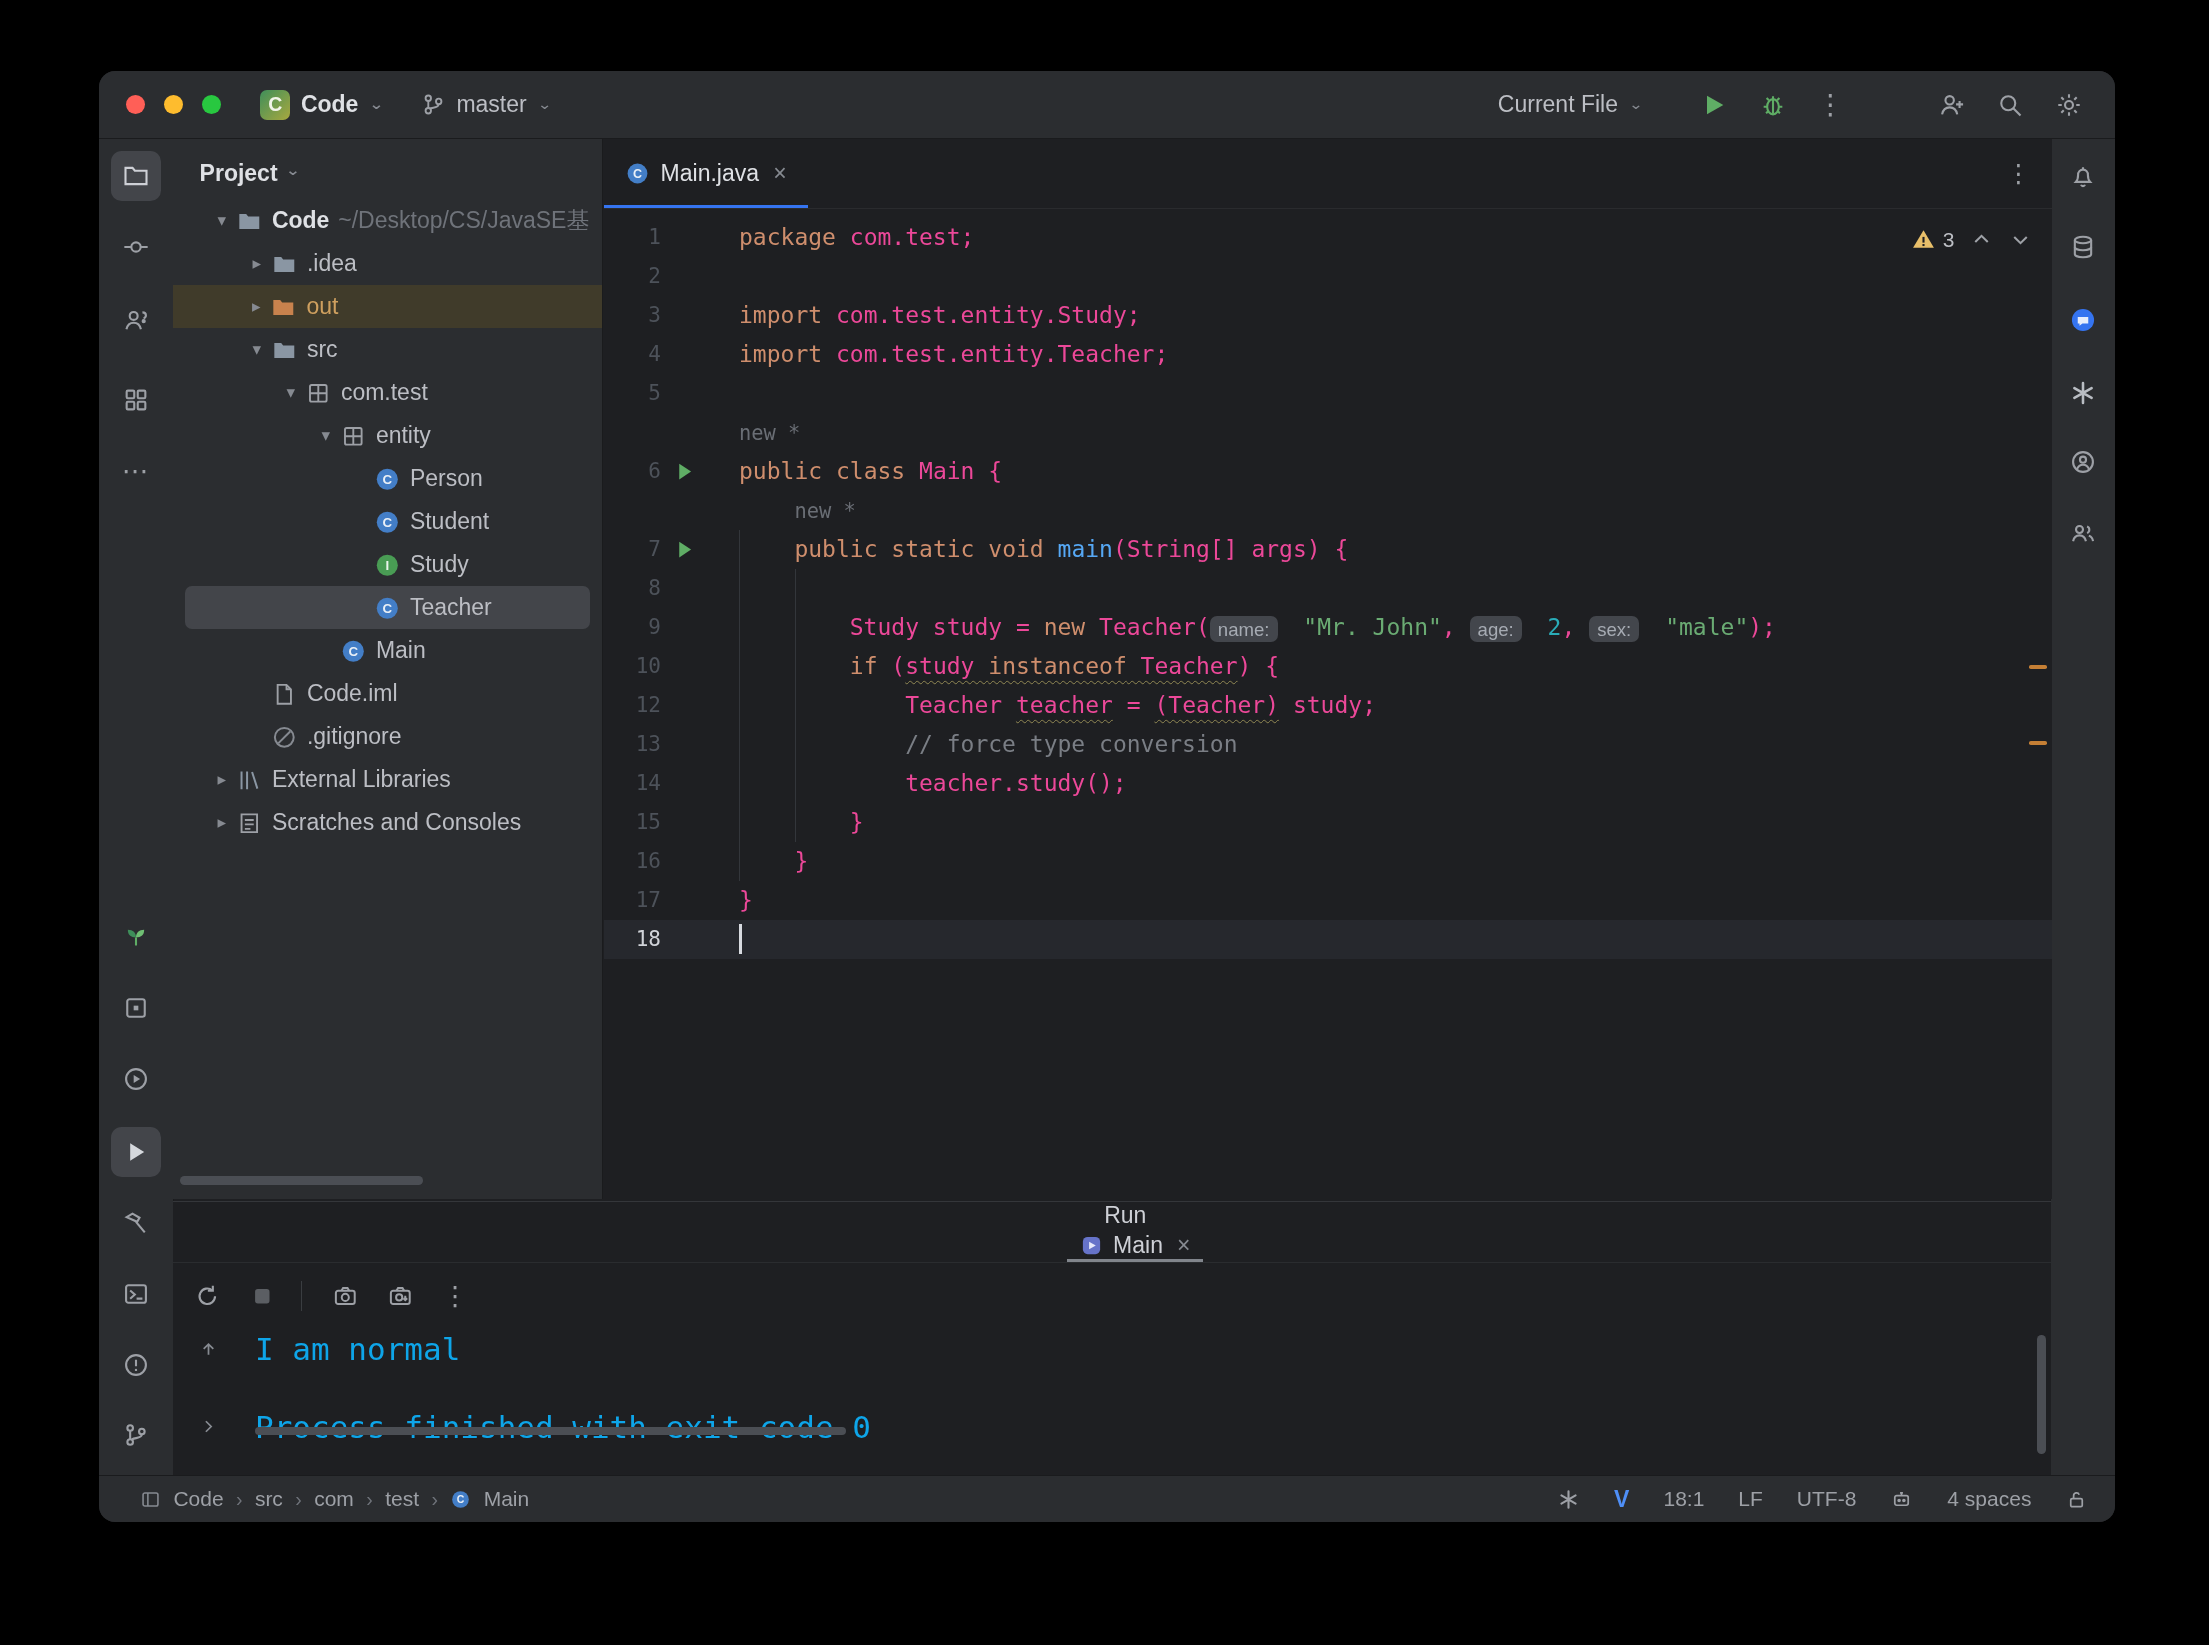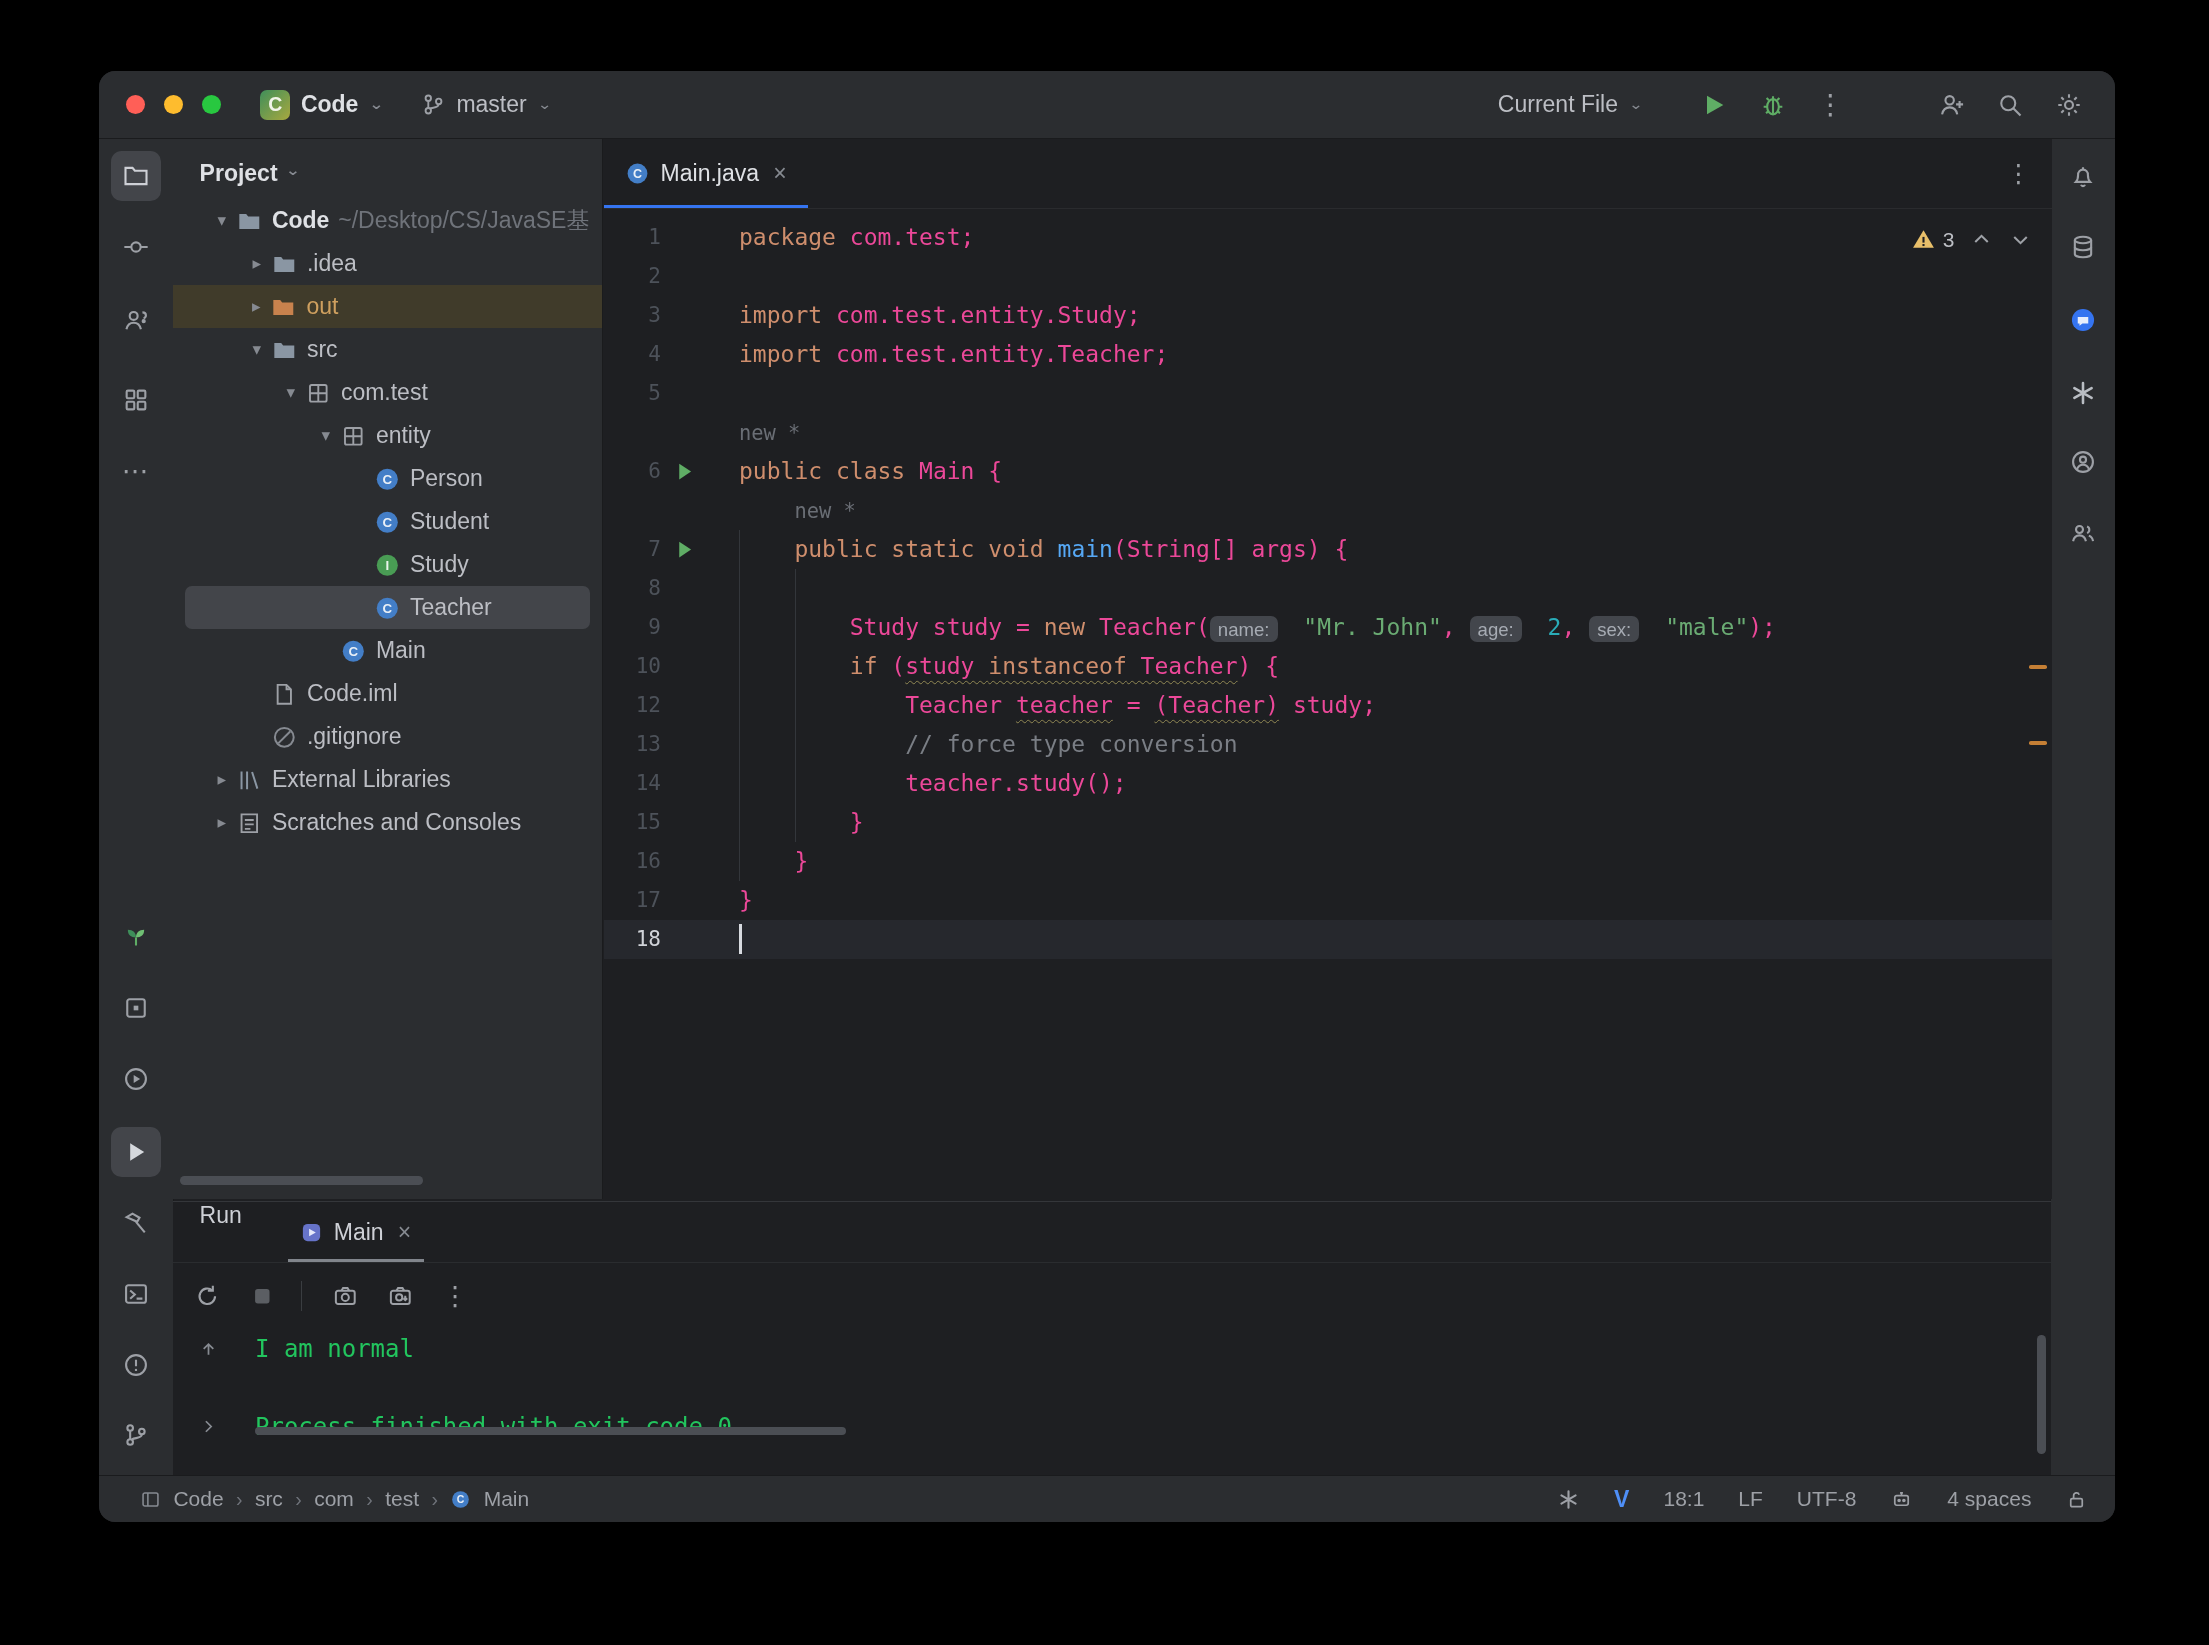--- a/index.html
+++ b/index.html
@@ -76,30 +76,30 @@
   .tok.u{text-decoration:underline;text-decoration-style:wavy;text-decoration-color:rgba(160,150,90,.85);
          text-decoration-thickness:1.3px;text-underline-offset:6.2px;}
   .caret{display:inline-block;width:2.7px;height:30px;background:#d7dadf;vertical-align:middle;}
   .iguide{position:absolute;width:0.9px;background:#33363b;}
   .insp{position:absolute;top:88px;right:19.5px;display:flex;align-items:center;gap:14px;color:#bcbec4;font-size:21px;}
   .insp svg{width:25px;height:25px;}
   .tick{position:absolute;right:5.3px;width:17.7px;height:4.4px;background:#c57f35;border-radius:1.8px;}
   
   .run-pane{position:absolute;left:74px;top:1130px;width:1878px;height:275px;background:#1e1f22;
             border-top:0.9px solid #34363a;}
-  .run-header{height:60px;display:flex;color:#ced0d6;font-size:23px;border-bottom:0.9px solid #2a2c2f;}
+  .run-header{height:60px;display:flex;align-items:center;color:#ced0d6;font-size:23px;border-bottom:0.9px solid #2a2c2f;flex-direction:column;}
   .run-title{margin-left:26.6px;}
   .rtab{height:60px;display:flex;align-items:center;gap:10.6px;margin-left:46px;padding:0 12.4px;position:relative;}
   .rtab svg{width:23px;height:23px;}
   .rtab .underline{position:absolute;left:0;right:0;bottom:0;height:2.7px;background:#81858c;}
   .run-toolbar{height:66px;display:flex;align-items:center;}
   .rt-ico{width:43px;height:43px;display:flex;align-items:center;justify-content:center;border-radius:7px;margin-left:12.4px;}
   .rt-ico svg{width:26.6px;height:26.6px;}
   .rt-sep{width:0.9px;height:30px;background:#3a3d41;margin:0 8.9px 0 17.7px;}
-  .console{position:relative;font-family:"DejaVu Sans Mono","Liberation Mono",monospace;font-size:24px;color:#22c55e;}
+  .console{position:relative;font-family:"DejaVu Sans Mono","Liberation Mono",monospace;font-size:31px;color:#0ea5e9;}
   .console-line{height:39px;display:flex;align-items:center;padding-left:82px;white-space:pre;}
   .cgut{position:absolute;left:19.5px;width:32px;height:39px;display:flex;align-items:center;justify-content:center;color:#868a91;}
   .cgut svg{width:21px;height:21px;}
   .run-hscroll{position:absolute;left:82px;bottom:10.6px;width:591px;height:8.9px;border-radius:4.4px;background:#4b4e54;}
   .run-vscroll{position:absolute;right:5.3px;top:133px;width:8.9px;height:119px;border-radius:4.4px;background:#4b4e54;}
   
   .statusbar{position:absolute;left:0;right:0;bottom:0;height:46px;background:#2b2d30;border-top:0.9px solid #1a1b1d;
              display:flex;align-items:center;color:#9da0a6;font-size:21px;}
   .crumbs{display:flex;align-items:center;gap:12.4px;margin-left:41px;}
   .crumb-sep{color:#6f737a;font-size:19.5px;}

